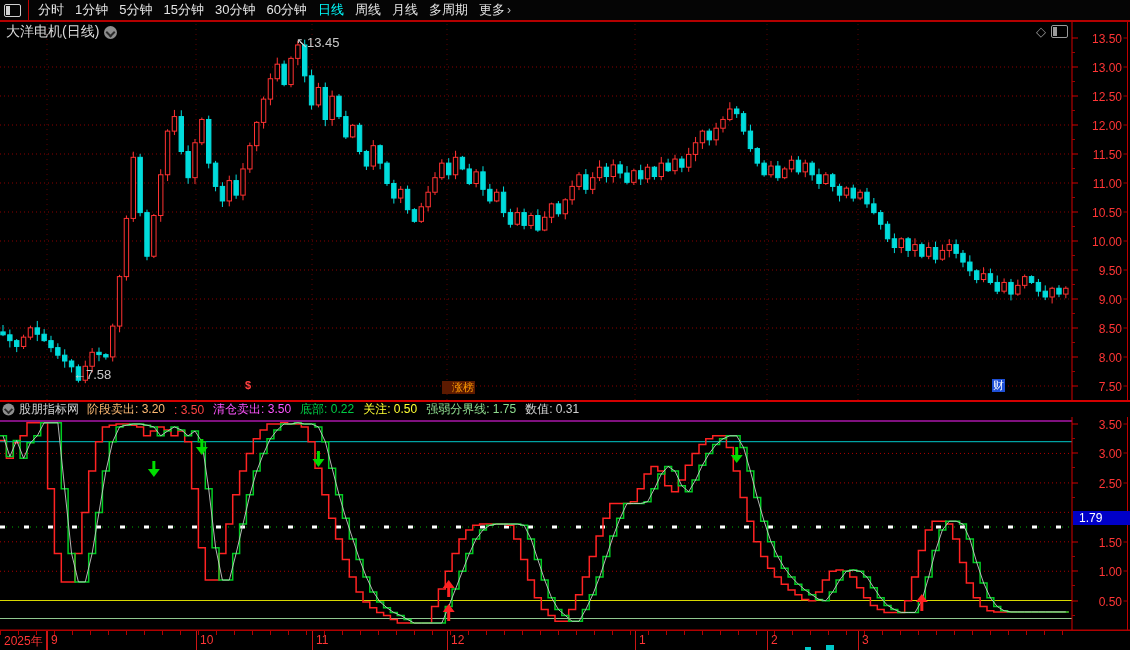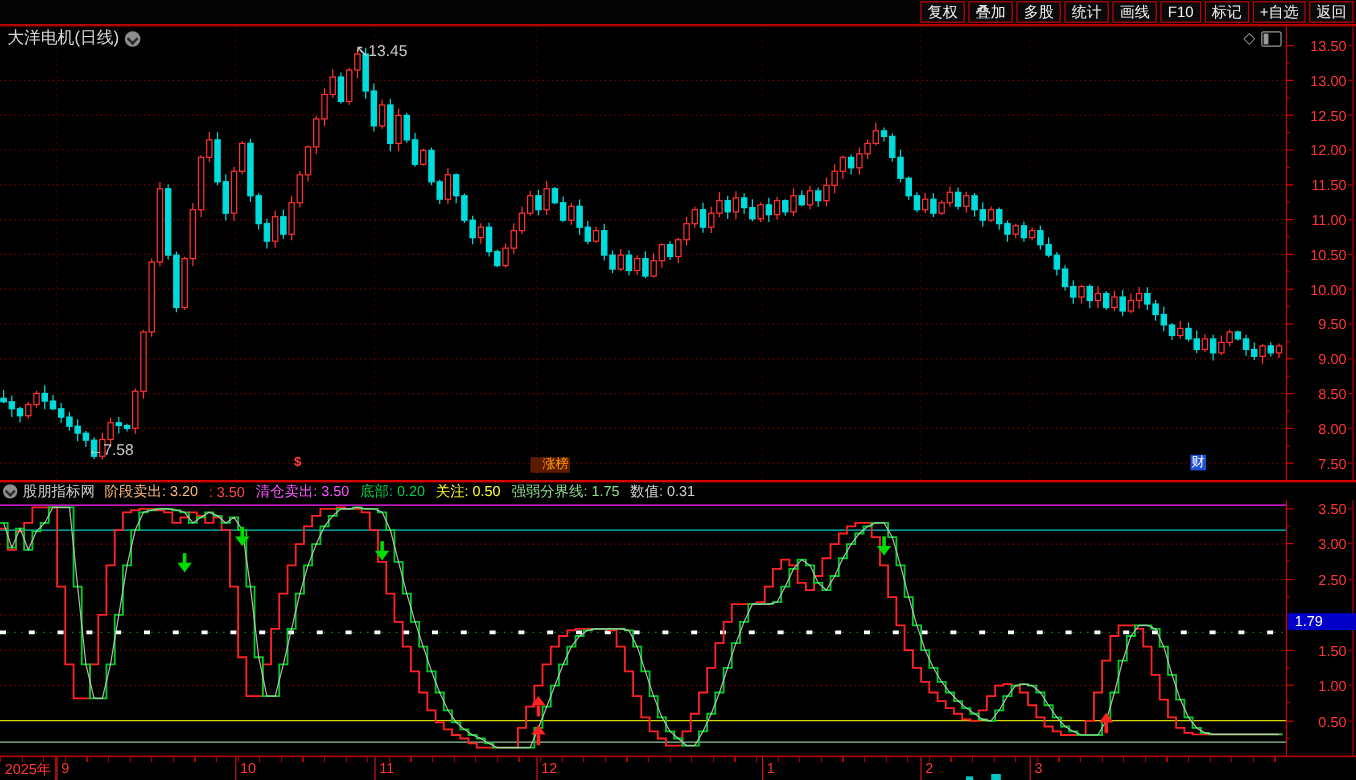--- a/index.html
+++ b/index.html
@@ -66,31 +66,37 @@
     z-index:40;display:flex;flex-direction:column;justify-content:center;align-items:center;}
   #watermark .w1{color:#ffffff;font-size:20px;font-weight:bold;line-height:24px;}
   #watermark .w2{color:#e3e3e3;font-size:16px;line-height:19px;}
 </style>
 </head>
 <body>
 
 <div id="stage">
 
   <div id="menubar">
-    <div id="menu-right">
-
-    <span class="tbtn">复权</span>
-        <span class="tbtn">叠加</span>
-        <span class="tbtn">多股</span>
-        <span class="tbtn">统计</span>
-        <span class="tbtn">画线</span>
-        <span class="tbtn">F10</span>
-        <span class="tbtn">标记</span>
-        <span class="tbtn">+自选</span>
-        <span class="tbtn">返回</span>
+    <div id="menu-left">
+      <span class="panel-icon">
+          <i></i>
+        </span>
+      <span class="menu-sep"></span>
+
+    <span class="mi">分时</span>
+        <span class="mi">1分钟</span>
+        <span class="mi">5分钟</span>
+        <span class="mi">15分钟</span>
+        <span class="mi">30分钟</span>
+        <span class="mi">60分钟</span>
+        <span class="mi active">日线</span>
+        <span class="mi">周线</span>
+        <span class="mi">月线</span>
+        <span class="mi">多周期</span>
+        <span class="mi">更多<span class="arr">›</span></span>
       </div>
   </div>
 
   <svg id="chart-svg" width="1130" height="628" viewBox="0 22 1130 628">
       <defs>
         <clipPath id="mainClip">
           <rect x="0" y="22" width="1072" height="378"></rect>
         </clipPath>
         <clipPath id="indClip">
           <rect x="0" y="415" width="1072" height="215"></rect>
@@ -582,21 +588,21 @@
 
   <div id="ind-header">
     <span class="chev-circle">
         <i></i>
       </span>
     <span class="src">股朋指标网</span>
 
   <span class="iv" style="color: #fdba74;">阶段卖出: 3.20</span>
       <span class="iv" style="color: rgb(255, 68, 68);">: 3.50</span>
       <span class="iv" style="color: rgb(255, 85, 255);">清仓卖出: 3.50</span>
-      <span class="iv" style="color: rgb(0, 204, 68);">底部: 0.20</span>
+      <span class="iv" style="color: rgb(0, 204, 68);">底部: 0.22</span>
       <span class="iv" style="color: rgb(255, 255, 51);">关注: 0.50</span>
       <span class="iv" style="color: rgb(143, 220, 143);">强弱分界线: 1.75</span>
       <span class="iv" style="color: rgb(208, 208, 208);">数值: 0.31</span>
     </div>
 
   <span id="cur-tag">1.79</span>
 
   <div id="dateaxis">
     <div class="ticks"></div>
     <span class="dlabel" style="left:4px;">2025年</span>

